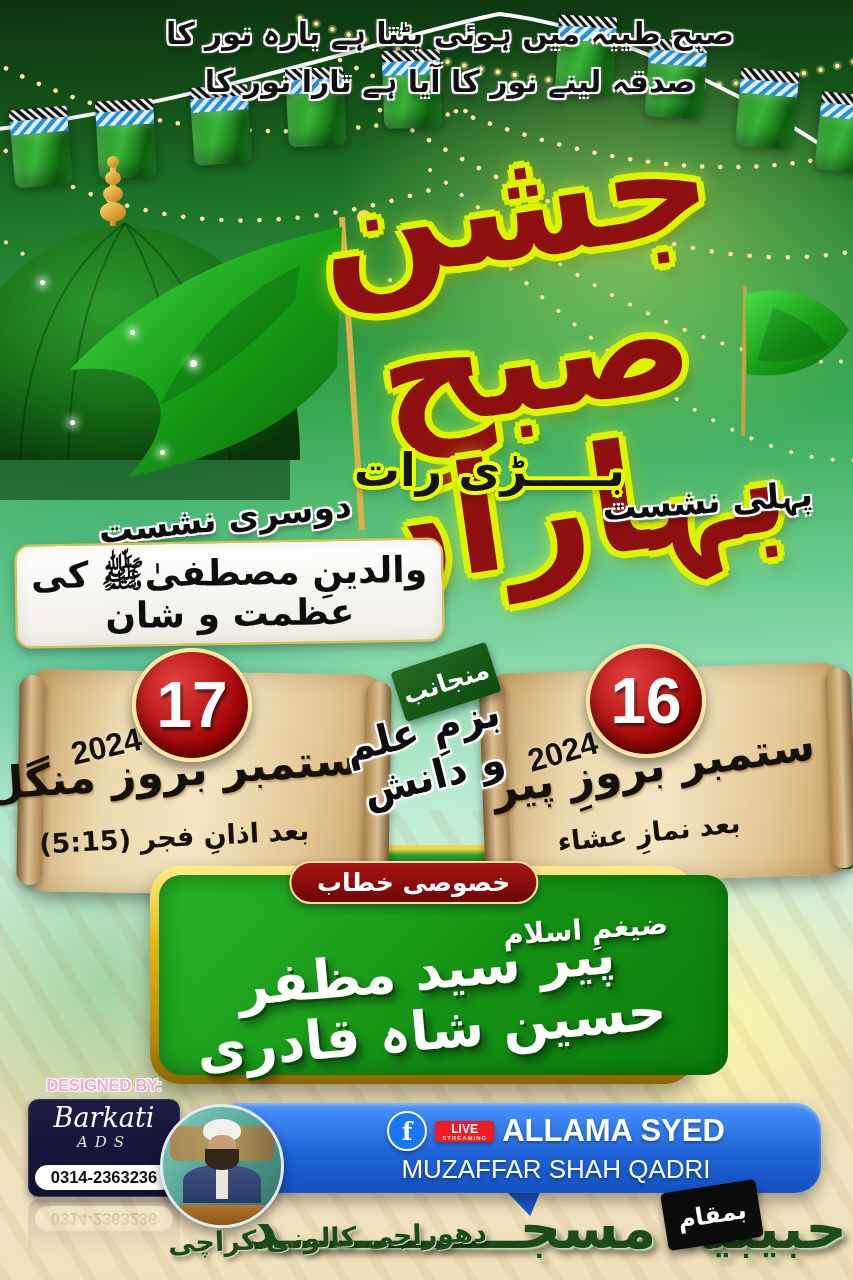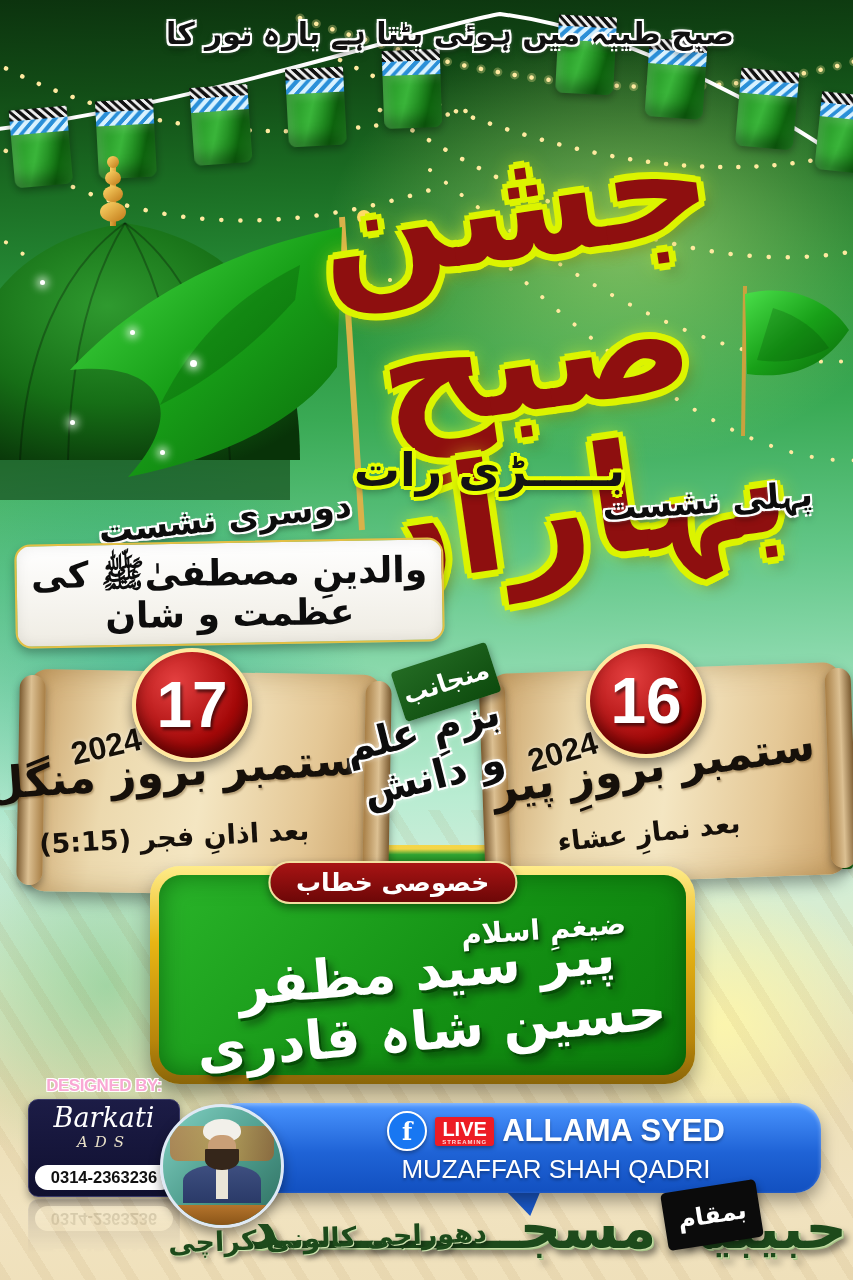--- a/index.html
+++ b/index.html
@@ -91,21 +91,21 @@
   .org-name{position:absolute;left:348px;top:706px;width:160px;z-index:7;direction:rtl;text-align:center;
     transform:rotate(-14deg);font-size:40px;font-weight:bold;color:#0d0d0d;line-height:1.18;
     text-shadow:-2px -2px 0 #fff,2px -2px 0 #fff,-2px 2px 0 #fff,2px 2px 0 #fff,0 0 6px #fff;}
 
   
   .keynote{position:absolute;left:150px;top:866px;width:545px;height:218px;border-radius:30px;
     background:linear-gradient(180deg,#ffec8a,#e8b514 35%,#b8860b 80%,#8a6508);
     box-shadow:0 10px 20px rgba(0,0,0,.35);padding:9px;box-sizing:border-box;z-index:8;}
   .keynote-inner{width:100%;height:100%;border-radius:22px;position:relative;
     background:linear-gradient(135deg,#2ab52a,#149114 55%,#0b7c0b);
-    box-shadow:inset 0 0 26px rgba(0,60,0,.55);}
+    box-shadow:inset 0 0 26px rgba(0,60,0,.55);padding-left:42px;}
   .keynote-badge{position:absolute;left:50%;top:-14px;transform:translateX(-62%);
     background:linear-gradient(180deg,#a81414,#6d0707);border:2px solid #f3dfa0;border-radius:24px;
     color:#fff;direction:rtl;font-size:25px;font-weight:bold;padding:5px 26px;white-space:nowrap;
     box-shadow:0 4px 8px rgba(0,0,0,.4);}
   .keynote-honor{position:absolute;right:60px;top:38px;direction:rtl;color:#fff;
     font-size:28px;font-weight:bold;transform:rotate(-4deg);
     text-shadow:1px 2px 0 #064d06,2px 4px 6px rgba(0,0,0,.5);}
   .keynote-name{position:absolute;left:20px;top:66px;width:500px;direction:rtl;text-align:center;
     color:#fff;font-size:54px;font-weight:bold;line-height:1.12;transform:rotate(-5deg);
     text-shadow:2px 3px 0 #064d06,5px 7px 9px rgba(0,0,0,.45);}
@@ -131,21 +131,21 @@
     box-shadow:0 8px 16px rgba(0,0,0,.35), inset 0 2px 4px rgba(255,255,255,.4);z-index:9;
     display:flex;flex-direction:column;align-items:center;justify-content:center;padding-left:78px;box-sizing:border-box;}
   .bar-tail{position:absolute;left:505px;top:1190px;width:36px;height:26px;background:#1a58c8;
     clip-path:polygon(0 0,100% 0,70% 100%);z-index:8;}
   .live-row{display:flex;align-items:center;gap:8px;}
   .fb-circle{width:36px;height:36px;border-radius:50%;background:#1877f2;border:2px solid #fff;
     display:flex;align-items:center;justify-content:center;font-family:"DejaVu Serif",serif;
     font-weight:bold;font-size:24px;color:#fff;box-shadow:0 2px 4px rgba(0,0,0,.35);}
   .live-badge{background:#ed1c24;border-radius:3px;padding:2px 7px 1px;display:flex;flex-direction:column;
     align-items:center;line-height:1;box-shadow:0 2px 4px rgba(0,0,0,.35);}
-  .live-word{font-family:"Liberation Sans",sans-serif;font-size:20px;font-weight:900;color:#fff;}
+  .live-word{font-family:"Liberation Sans",sans-serif;font-size:12px;font-weight:900;color:#fff;}
   .streaming-word{font-family:"Liberation Sans",sans-serif;font-size:6px;font-weight:700;color:#ffd9d9;letter-spacing:1px;}
   .live-line1{font-family:"Liberation Sans",sans-serif;font-size:31px;font-weight:900;color:#fff;
     letter-spacing:0;text-shadow:0 2px 3px rgba(0,0,0,.35);}
   .live-line2{font-family:"Liberation Sans",sans-serif;font-size:26px;font-weight:400;color:#fff;
     margin-top:3px;text-shadow:0 2px 3px rgba(0,0,0,.35);white-space:nowrap;}
 
   .photo{position:absolute;left:160px;top:1104px;width:118px;height:118px;border-radius:50%;overflow:hidden;
     border:3px solid #dfe9f5;box-shadow:0 6px 12px rgba(0,0,0,.4);z-index:10;
     background:linear-gradient(135deg,#83d2c4,#4c9a8a 55%,#2e6e60);}
   .ph-banner{position:absolute;left:6%;top:16%;width:88%;height:30%;border-radius:8px;opacity:.65;
@@ -293,20 +293,21 @@
   </svg>
 
   <div class="spark" style="left:130px;top:330px"></div>
   <div class="spark" style="left:70px;top:420px"></div>
   <div class="spark" style="left:190px;top:360px;width:7px;height:7px"></div>
   <div class="spark" style="left:160px;top:450px"></div>
   <div class="spark" style="left:40px;top:280px"></div>
 
   <div class="couplet">
     <div>صبح طیبہ میں ہوئی بٹتا ہے بارہ نور کا</div>
+    <div>صدقہ لینے نور کا آیا ہے تارا نور کا</div>
   </div>
 
   <div class="main-title">جشن صبحِ بہاراں</div>
   <div class="big-night">بـــــڑی رات</div>
 
   <div class="sess-label" style="left:575px;top:481px;width:265px;text-align:center;transform:rotate(-4deg)">پہلی نشست</div>
 
   <div class="sess-label" style="left:95px;top:498px;width:260px;text-align:center;transform:rotate(-6deg)">دوسری نشست</div>
   <div class="sess-box" style="left:15px;top:541px;width:425px;height:100px;font-size:36px;transform:rotate(-1deg)">والدینِ مصطفیٰﷺ کی عظمت و شان</div>
 

